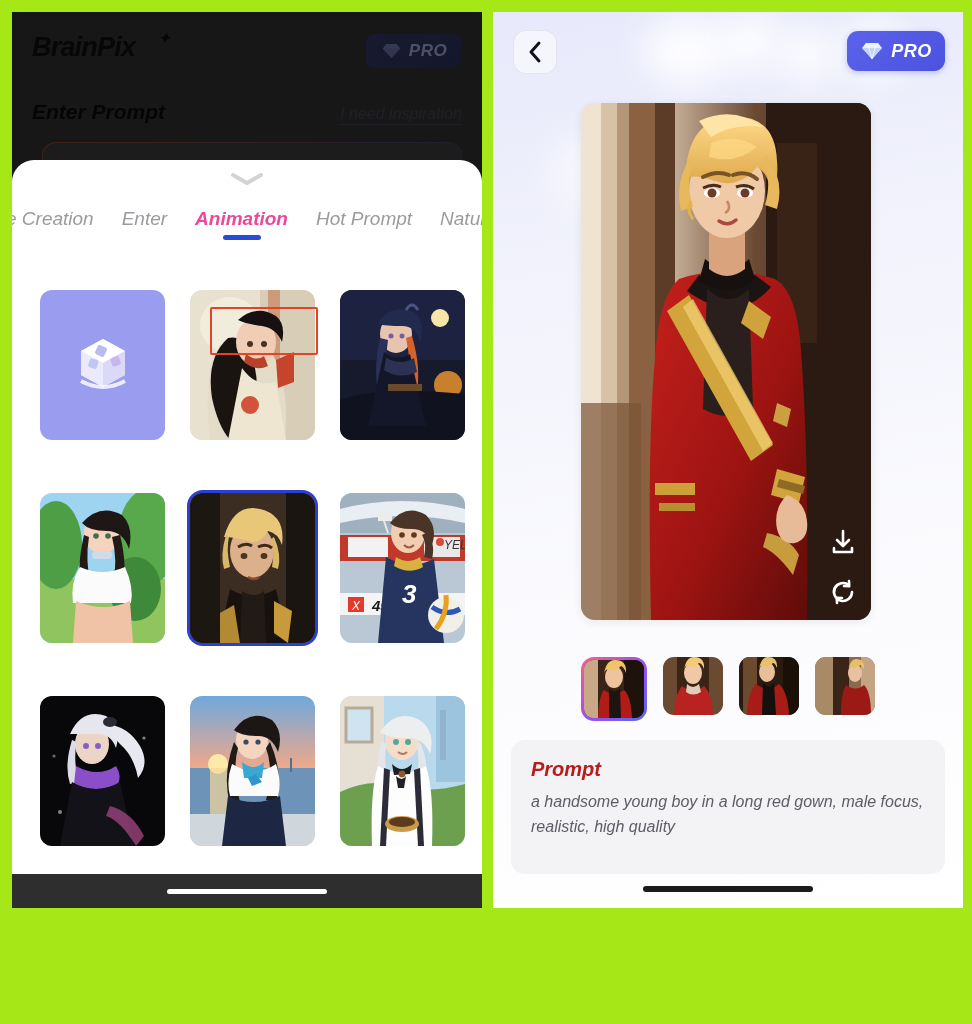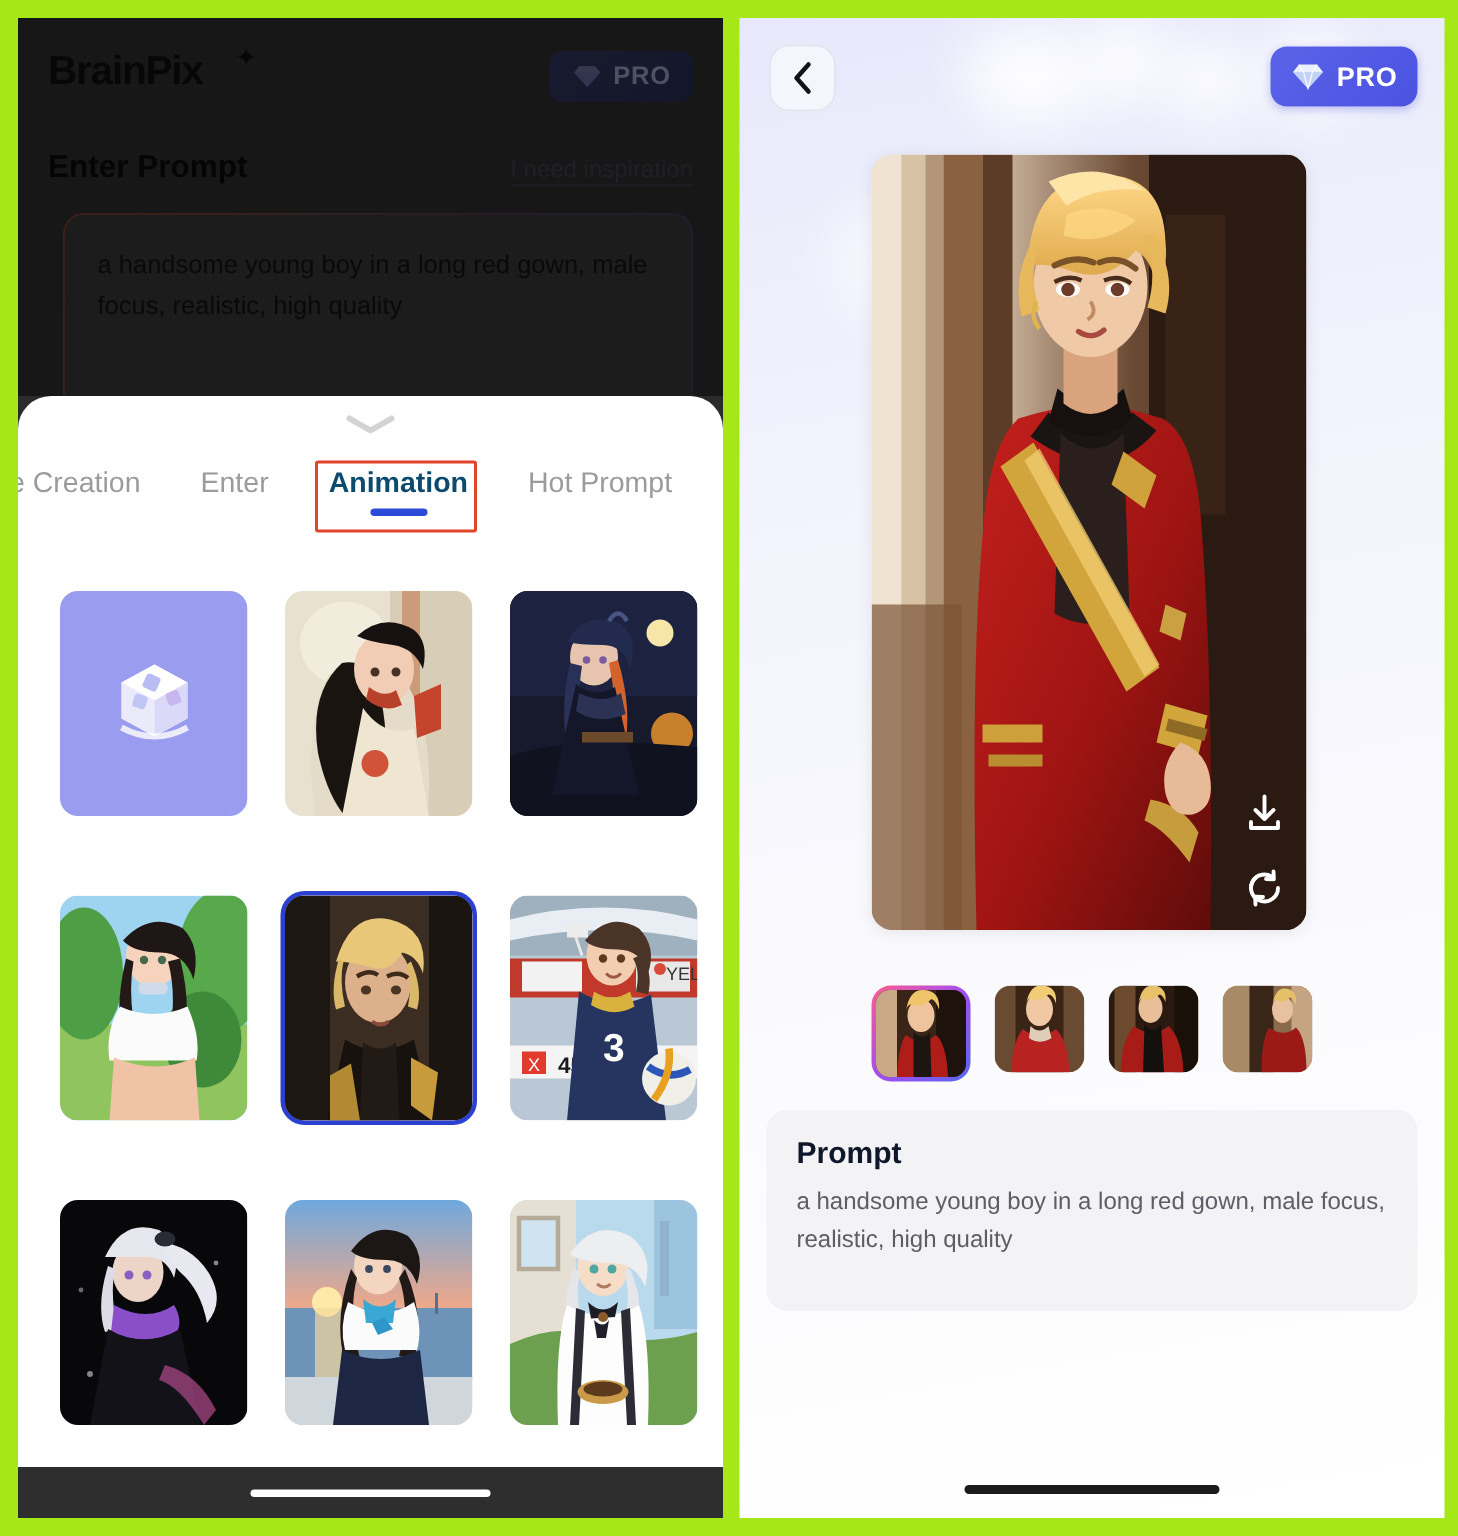--- a/index.html
+++ b/index.html
@@ -16,23 +16,24 @@
     width: 972px; height: 1024px;
     background: #a6e817;
     display: flex;
     padding: 12px;
     gap: 11px;
   }
 
   .panel {
     position: relative;
     width: 470px;
-    height: 1000px;
+    height: 896px;
     overflow: hidden;
     flex: none;
+    font-style: italic;
   }
 
   
   .left-panel { background: #101010; }
 
   .left-bg {
     position: absolute; inset: 0;
     background: #2b2b2b;
   }
   .left-dim {
@@ -101,33 +102,33 @@
   .sheet-handle {
     position: absolute; left: 0; top: 12px; width: 100%;
     display: flex; justify-content: center;
   }
   .chev-down {
     width: 34px; height: 14px;
   }
 
   .tabbar {
     position: absolute; left: 0; top: 44px; width: 100%;
-    display: flex; align-items: flex-start; gap: 12px;
+    display: flex; align-items: flex-start; gap: 0;
     padding-left: 8px;
     overflow: hidden;
   }
   .tab {
     position: relative;
     font-size: 19px; color: #9b9b9f;
     white-space: nowrap;
     padding: 4px 14px 12px 14px;
     flex: none;
   }
   .tab.partial { margin-left: -28px; }
-  .tab.active { color: #0c4a6e; font-weight: bold; }
+  .tab.active { color: #ec4899; font-weight: bold; }
   .tab.active .tab-underline {
     position: absolute; left: 50%; transform: translateX(-50%);
     bottom: 2px; width: 38px; height: 5px; border-radius: 3px;
     background: #2b4bd6;
   }
   .annot-box {
     position: absolute;
     left: 198px; top: 295px; width: 108px; height: 48px;
     border: 2.5px solid #e0452a; border-radius: 2px;
     z-index: 20; pointer-events: none;
@@ -232,21 +233,21 @@
     width: 100%; height: 100%; border-radius: 9px; overflow: hidden; position: relative;
   }
   .thumb-inner { position: absolute; inset: 0; }
 
   .prompt-card {
     position: absolute; left: 18px; top: 728px;
     width: 434px; height: 134px;
     background: #f3f3f5; border-radius: 14px;
     padding: 18px 20px;
   }
-  .prompt-card h3 { font-size: 20px; color: #0f172a; margin-bottom: 9px; }
+  .prompt-card h3 { font-size: 20px; color: #b91c1c; margin-bottom: 9px; }
   .prompt-card p { font-size: 16px; line-height: 1.55; color: #5d5d66; }
 
   .edit-btn {
     position: absolute; left: 18px; top: 892px;
     width: 434px; height: 70px;
     background: #3a37e0; border-radius: 14px;
     display: flex; align-items: center; justify-content: center; gap: 12px;
     color: #fff; font-size: 23px; font-weight: bold;
   }
 

